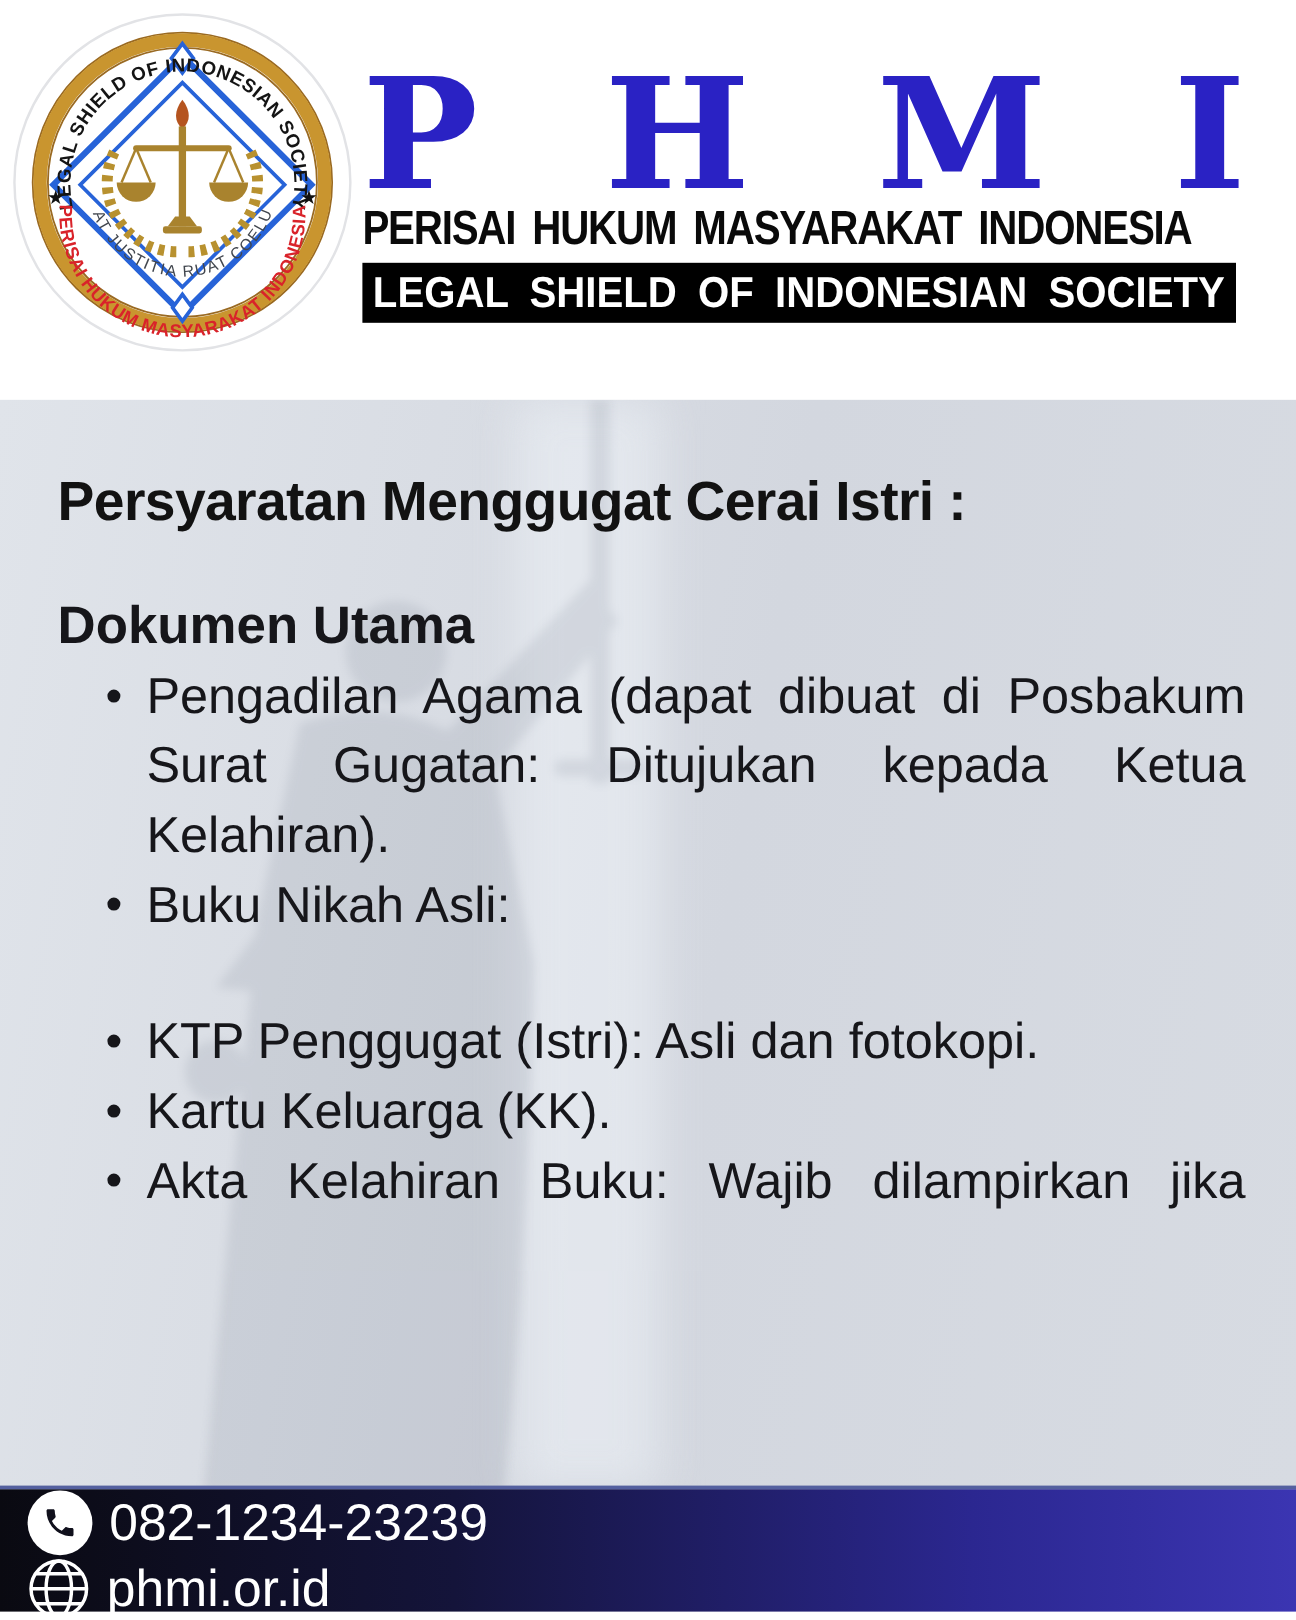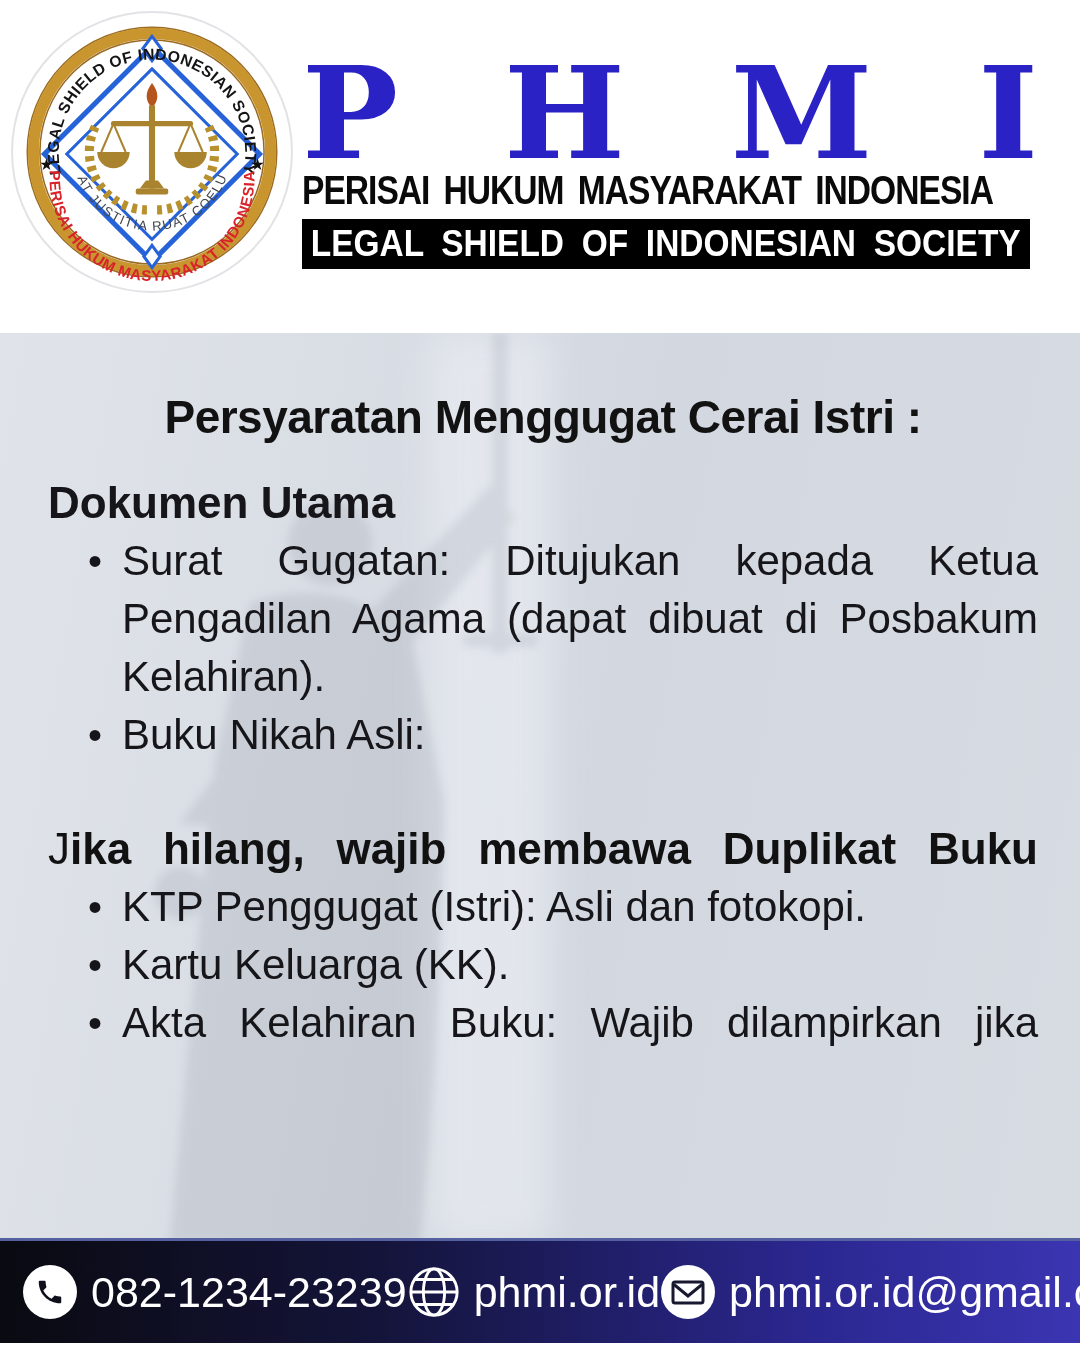--- a/index.html
+++ b/index.html
@@ -20,35 +20,35 @@
                display:flex;align-items:center;justify-content:center;}
   .name-en{color:#fff;font-weight:bold;font-size:36px;white-space:nowrap;
            word-spacing:9px;transform:scaleX(.93);}
 
   
   .content{position:absolute;top:333px;left:0;width:1080px;height:910px;
            background:linear-gradient(100deg,#e0e4ea 0%,#d3d7df 55%,#d7dbe2 100%);}
   .statue{position:absolute;top:0;left:0;}
   .text-col{position:absolute;left:48px;top:0;width:990px;color:#16161a;}
   .title{margin-top:54px;font-size:46px;line-height:60px;font-weight:bold;
-         letter-spacing:-.5px;color:#121212;text-align:center;}
-  .sec-heading{margin-top:27px;font-size:44px;line-height:58px;font-weight:bold;}
+         letter-spacing:-.5px;color:#121212;}
+  .sec-heading{margin-top:46px;font-size:44px;line-height:58px;font-weight:bold;}
   .note{margin-top:56px;font-size:44px;line-height:58px;font-weight:bold;color:#111;}
   .note .lead{font-weight:400;}
   .b-row{display:flex;align-items:flex-start;margin-left:40px;}
   .b-dot{width:34px;flex:none;font-size:40px;line-height:58px;}
   .b-text{flex:1;font-size:42px;line-height:58px;}
   .jl{text-align:justify;text-align-last:justify;}
 
   
   .footer{position:absolute;left:0;right:0;bottom:7px;height:102px;
           background:linear-gradient(90deg,#0a0a11 0%,#14143a 35%,#2b2790 75%,#3b35b2 100%);
           border-top:3px solid #54609f;
-          display:flex;align-items:center;justify-content:space-between;
-          padding:0 22px;color:#ffffff;font-size:43px;z-index:4;}
+          display:flex;align-items:flex-start;justify-content:space-between;
+          padding:0 22px;color:#ffffff;font-size:43px;z-index:4;flex-direction:column;}
   .contact{display:flex;align-items:center;gap:13px;white-space:nowrap;}
   .cicon{display:flex;align-items:center;}
 </style>
 </head>
 <body>
 
 <div class="canvas">
 
   <div class="header">
 
@@ -139,37 +139,34 @@
 
     <div class="text-col">
 
       <div class="title">Persyaratan Menggugat Cerai Istri :</div>
 
       <div class="sec-heading">Dokumen Utama</div>
 
       <div class="b-row">
         <span class="b-dot">•</span>
         <div class="b-text">
+          <div class="jl">Pengadilan Agama (dapat dibuat di Posbakum</div>
           <div class="jl">Surat Gugatan: Ditujukan kepada Ketua</div>
-          <div class="jl">Pengadilan Agama (dapat dibuat di Posbakum</div>
           <div>Kelahiran).</div>
         </div>
       </div>
 
       <div class="b-row">
         <span class="b-dot">•</span>
         <div class="b-text">
           <div>Buku Nikah Asli:</div>
         </div>
       </div>
 
       <div class="note">
-        <div class="jl">
-          <span class="lead">J</span><span>ika hilang, wajib membawa Duplikat Buku</span>
-        </div>
       </div>
 
       <div class="b-row">
         <span class="b-dot">•</span>
         <div class="b-text">
           <div>KTP Penggugat (Istri): Asli dan fotokopi.</div>
         </div>
       </div>
 
       <div class="b-row">

